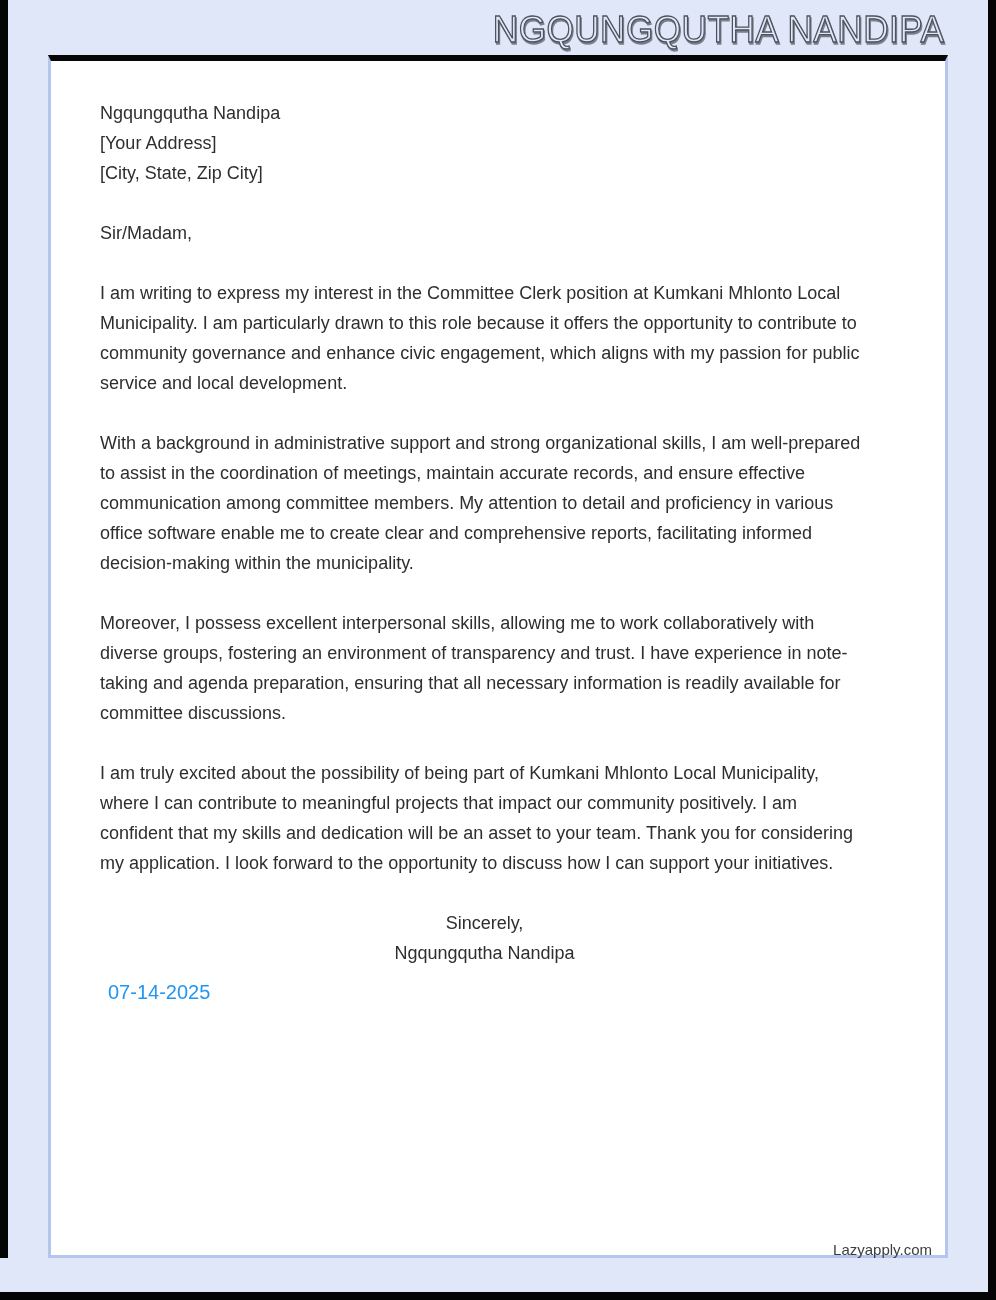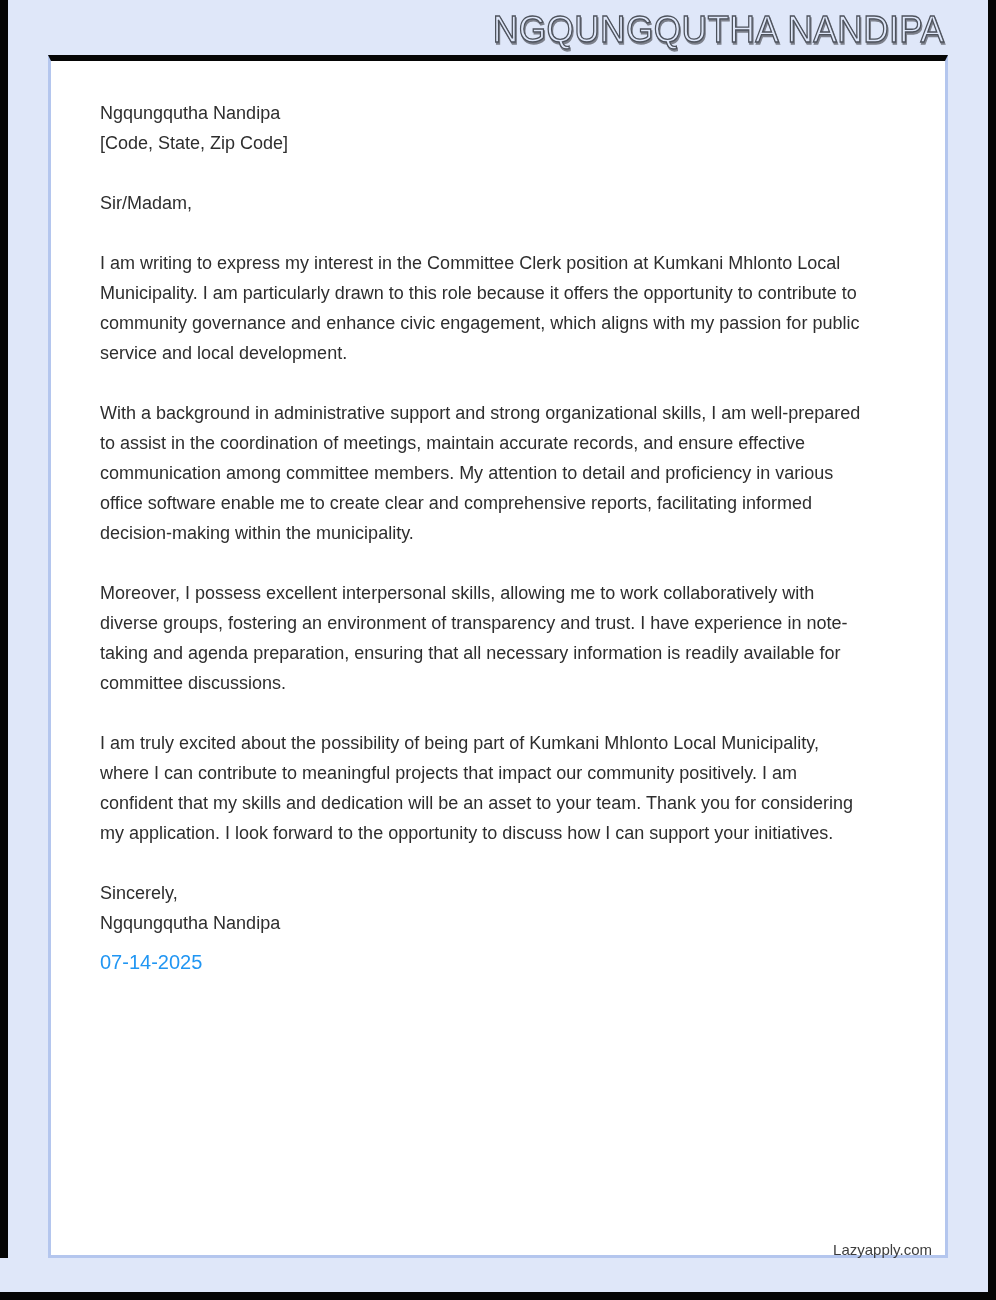--- a/index.html
+++ b/index.html
@@ -43,28 +43,28 @@
   }
 
   .content {
     padding: 37px 76px 0 49px;
     font-size: 18px;
     line-height: 30px;
     color: #2e2e2e;
   }
 
   .block { margin: 0 0 30px 0; }
-  .closing-block { margin: 0 0 10px 0; }
+  .closing-block { margin: 0 0 10px 0; text-align: center; }
   .line { display: block; }
 
   .date-line {
     font-size: 20px;
     line-height: 28px;
     color: #2196f3;
-    margin: 0;
+    margin: 8px;
   }
 
   .brand {
     position: absolute;
     right: 13px; bottom: -4px;
     font-size: 15px;
     line-height: 18px;
     color: #3d3d3d;
     background: transparent;
   }
@@ -76,21 +76,22 @@
 <div class="edge-right"></div>
 <div class="edge-bottom"></div>
 
 <div class="header-name">NGQUNGQUTHA NANDIPA</div>
 
 <div class="page">
   <div class="content">
 
     <div class="block">
       <span class="line">Ngqungqutha Nandipa</span>
-      <span class="line">[Code, State, Zip Code]</span>
+      <span class="line">[Your Address]</span>
+      <span class="line">[City, State, Zip City]</span>
     </div>
 
     <div class="block">Sir/Madam,</div>
 
     <div class="block">I am writing to express my interest in the Committee Clerk position at Kumkani Mhlonto Local Municipality. I am particularly drawn to this role because it offers the opportunity to contribute to community governance and enhance civic engagement, which aligns with my passion for public service and local development.</div>
     <div class="block">With a background in administrative support and strong organizational skills, I am well-prepared to assist in the coordination of meetings, maintain accurate records, and ensure effective communication among committee members. My attention to detail and proficiency in various office software enable me to create clear and comprehensive reports, facilitating informed decision-making within the municipality.</div>
     <div class="block">Moreover, I possess excellent interpersonal skills, allowing me to work collaboratively with diverse groups, fostering an environment of transparency and trust. I have experience in note-taking and agenda preparation, ensuring that all necessary information is readily available for committee discussions.</div>
     <div class="block">I am truly excited about the possibility of being part of Kumkani Mhlonto Local Municipality, where I can contribute to meaningful projects that impact our community positively. I am confident that my skills and dedication will be an asset to your team. Thank you for considering my application. I look forward to the opportunity to discuss how I can support your initiatives.</div>
 
     <div class="closing-block">

